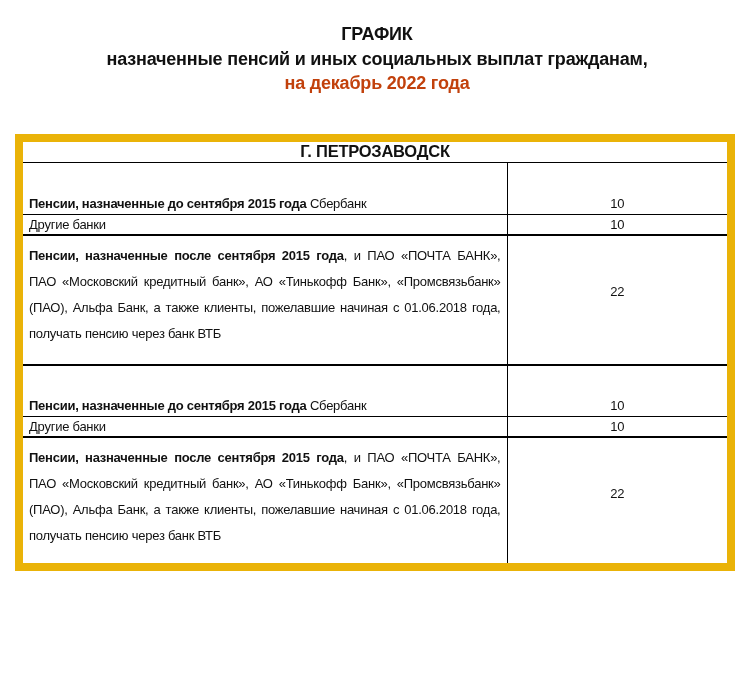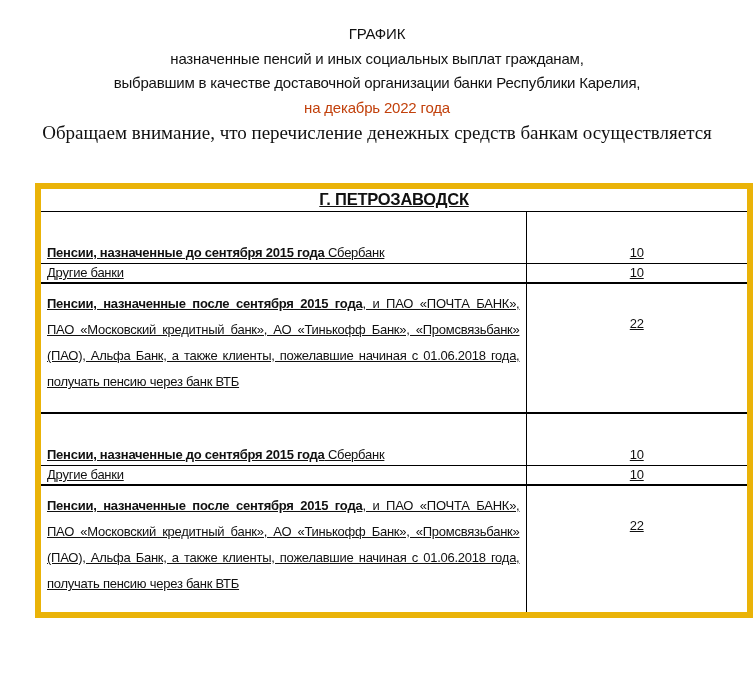--- a/index.html
+++ b/index.html
@@ -8,42 +8,41 @@
     width: 754px; height: 681px;
     background: #ffffff;
     color: #111111;
     font-family: "Liberation Sans", sans-serif;
   }
   .page { width: 754px; height: 681px; overflow: hidden; }
 
   
   .doc-header { padding-top: 22px; text-align: center; }
   .h-line {
-    font-weight: normal;
-    font-size: 15px;
+    font-weight: bold;
+    font-size: 18px;
     line-height: 24.5px;
     letter-spacing: -0.2px;
   }
   .h-red { color: #c2410c; }
   .h-serif {
     font-family: "Liberation Serif", serif;
     font-weight: normal;
     font-size: 19px;
     line-height: 25px;
     letter-spacing: 0;
   }
 
   
   table.schedule {
     border-collapse: collapse;
     table-layout: fixed;
     width: 712px;
-    margin: 38px 0 0 35px;
-    border: 6px solid #eab308;
-    text-decoration: underline;
+    margin: 38px 0 0 15px;
+    border: 8px solid #eab308;
   }
   col.c-label { width: 488px; }
   col.c-value { width: 224px; }
   td {
     border: 1px solid #000;
     font-size: 13px;
     letter-spacing: -0.25px;
     padding: 0 6px;
     overflow: hidden;
   }
@@ -69,35 +68,33 @@
   tr.row-big td {
     height: 130px;
     vertical-align: top;
     border-bottom-width: 2px;
   }
   tr.row-big td.label-cell {
     text-align: justify;
     line-height: 26px;
     padding-top: 7px;
   }
-  tr.row-big td.value-cell { padding-top: 32px; }
+  tr.row-big td.value-cell { padding-top: 48px; }
   td.value-cell { text-align: center; }
   .b { font-weight: bold; }
 </style>
 </head>
 <body>
 
 <div class="page">
 
   <div class="doc-header">
     <div class="h-line">ГРАФИК</div>
     <div class="h-line">назначенные пенсий и иных социальных выплат гражданам,</div>
-    <div class="h-line">выбравшим в качестве доставочной организации  банки Республики Карелия,</div>
     <div class="h-line h-red">на декабрь 2022 года</div>
-    <div class="h-serif">Обращаем внимание, что перечисление денежных средств банкам осуществляется</div>
   </div>
 
   <table class="schedule">
     <colgroup>
         <col class="c-label">
         <col class="c-value">
       </colgroup>
     <tbody>
 
       <tr class="sec-header">

